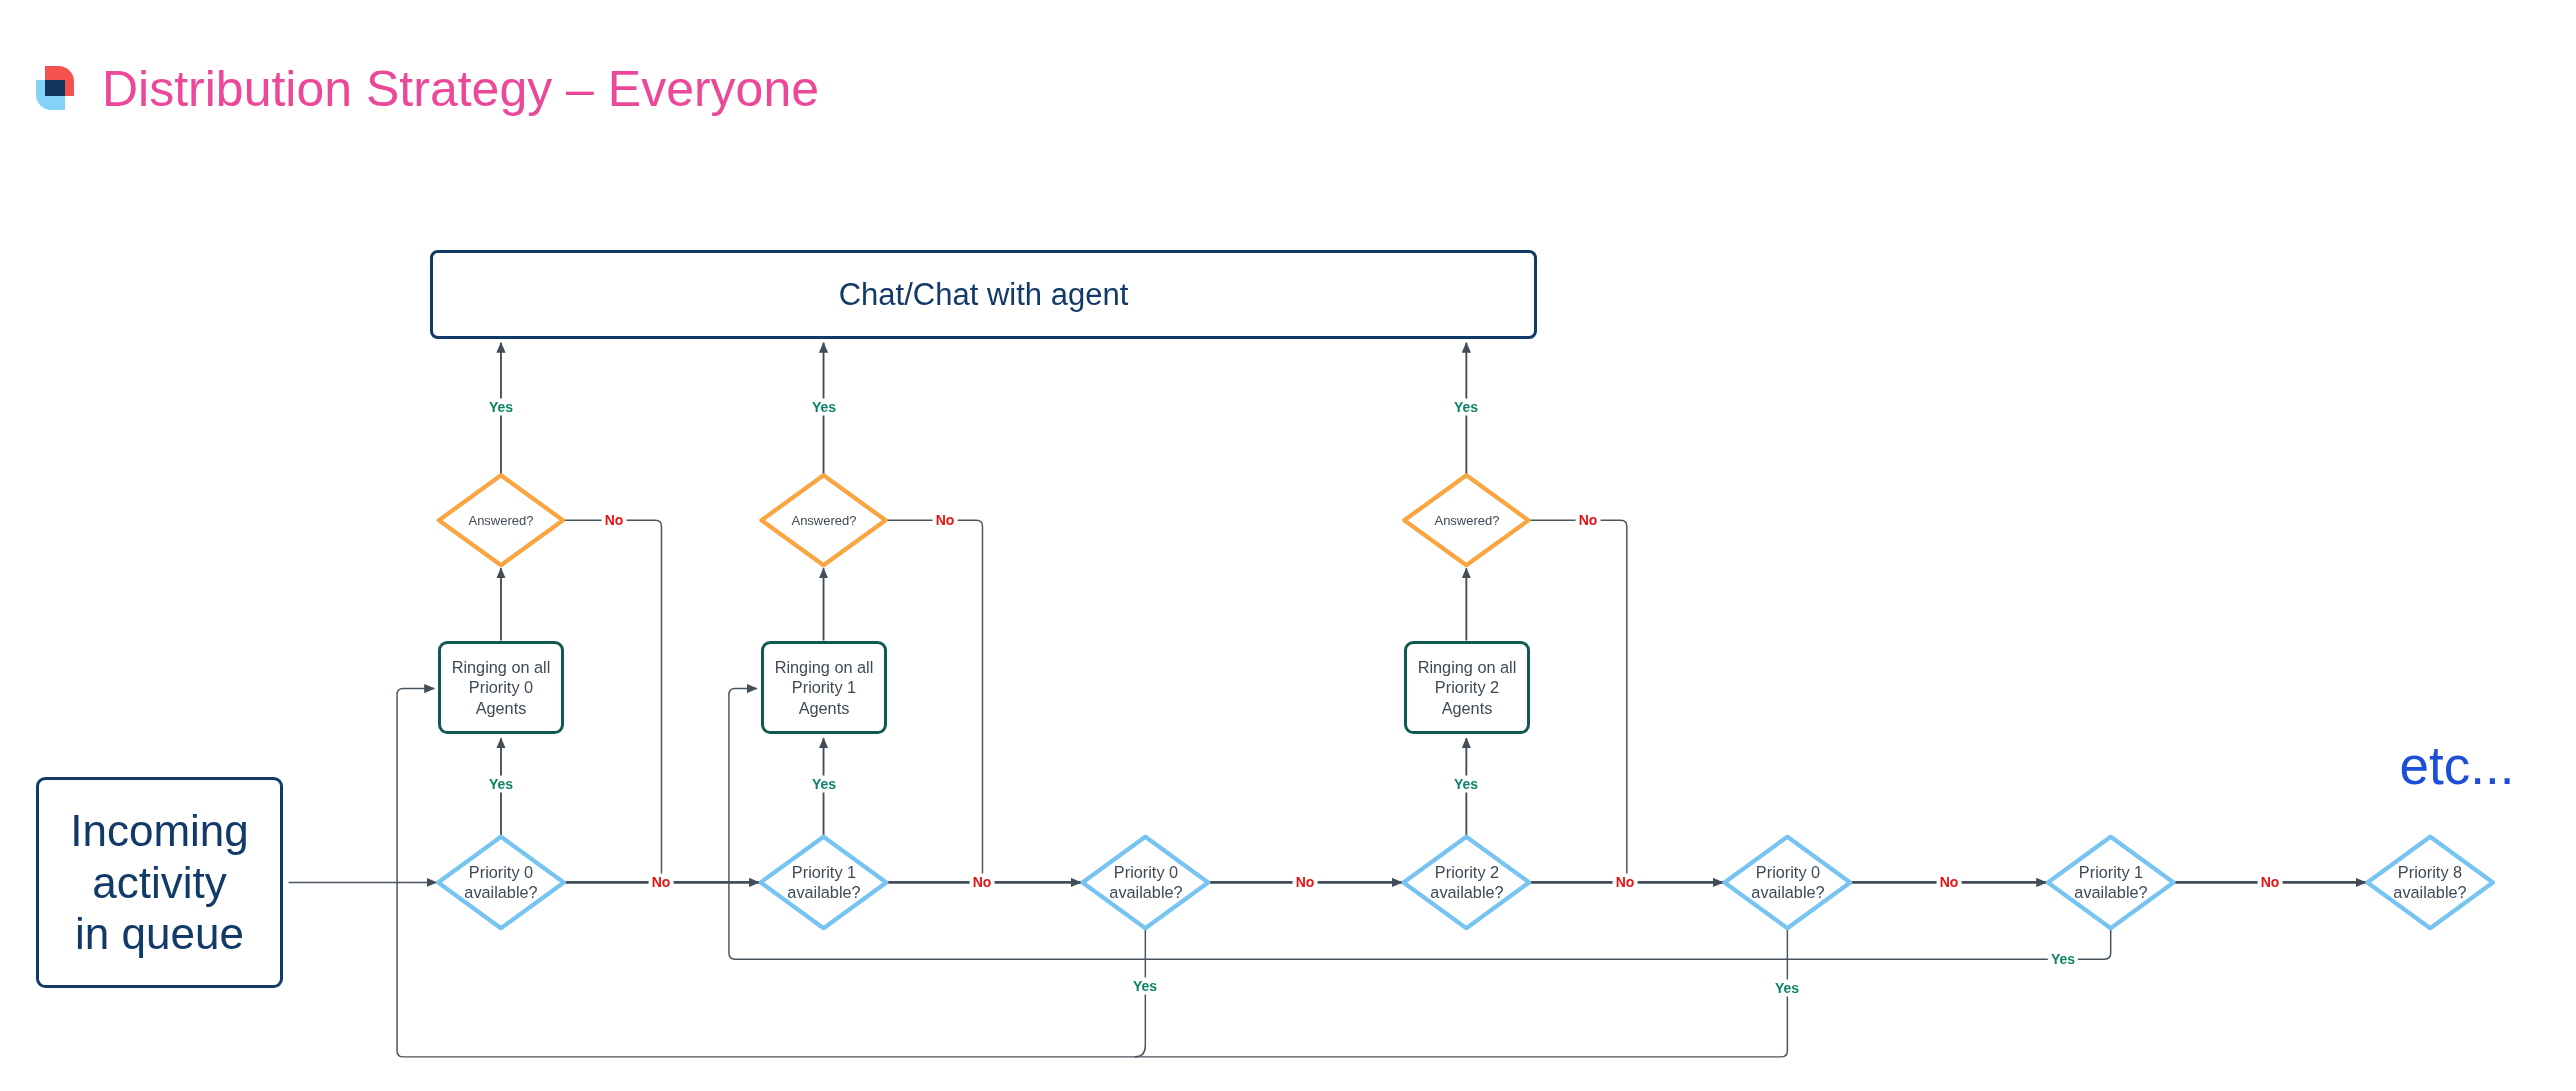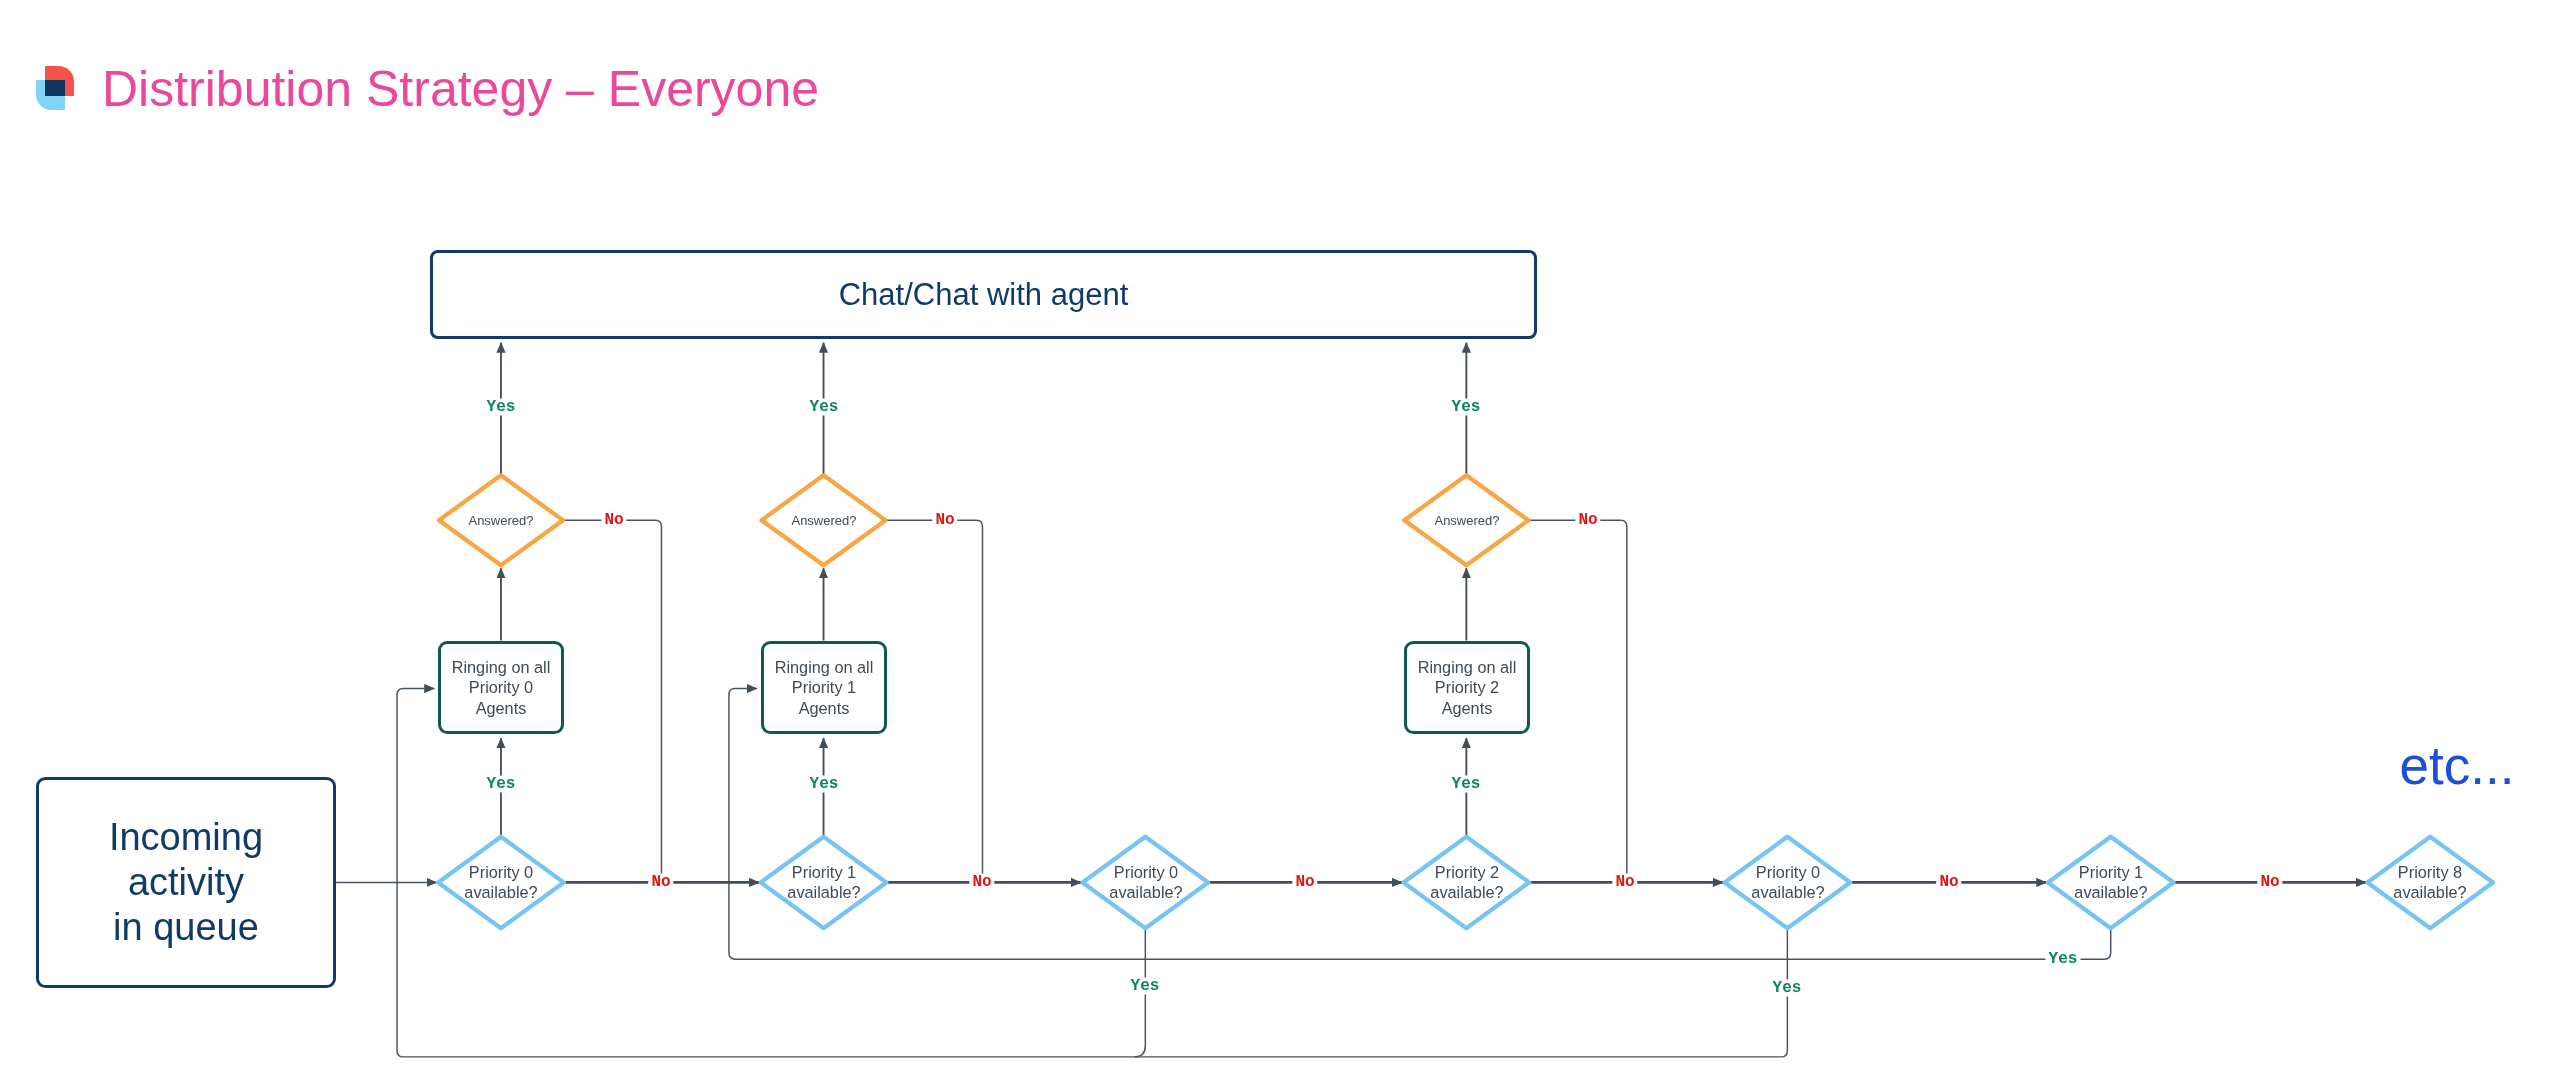--- a/index.html
+++ b/index.html
@@ -28,42 +28,42 @@
   .d-orange{fill:#ffffff;stroke:#F9A542;stroke-width:5.5;stroke-linejoin:round;}
   
   .node{position:absolute;box-sizing:border-box;display:flex;align-items:center;justify-content:center;text-align:center;background:#ffffff;}
   .multiline{white-space:pre-line;}
   .call-box{
     left:430px;top:250px;width:1107px;height:89px;
     border:3.9px solid #123A68;border-radius:7.8px;
     font-size:31px;color:#123A68;
   }
   .incoming-box{
-    left:36px;top:777px;width:300px;height:211px;
+    left:36px;top:777px;width:247px;height:211px;
     border:3.9px solid #123A68;border-radius:9.3px;
-    font-size:38px;line-height:1.18;color:#123A68;
+    font-size:44px;line-height:1.18;color:#123A68;
   }
   .ringing-box{
     top:641px;width:126px;height:93px;
     border:3.1px solid #0F5A50;border-radius:9.3px;
     font-size:16.3px;line-height:1.25;color:#3F4A56;
   }
   .rb-0{left:438px;} .rb-1{left:761px;} .rb-2{left:1404px;}
   
   .dm-label{
     position:absolute;width:140px;height:93px;background:transparent;
     display:flex;align-items:center;justify-content:center;text-align:center;
     font-size:16.3px;line-height:1.22;color:#3F4A56;
   }
   .ans-label{font-size:13px;}
   
   .lbl{
     position:absolute;transform:translate(-50%,-50%);
     background:#ffffff;padding:0 3.1px;white-space:nowrap;
-    font-size:16px;font-weight:bold;line-height:17px;font-family:Liberation Mono, monospace;
+    font-size:14px;font-weight:bold;line-height:17px;
   }
   .lbl-yes{color:#0B8465;}
   .lbl-no{color:#E81212;}
   .etc-label{
     position:absolute;left:2387px;top:735px;width:140px;text-align:center;
     font-size:53px;color:#1d4ed8;
   }
 </style>
 </head>
 <body>

